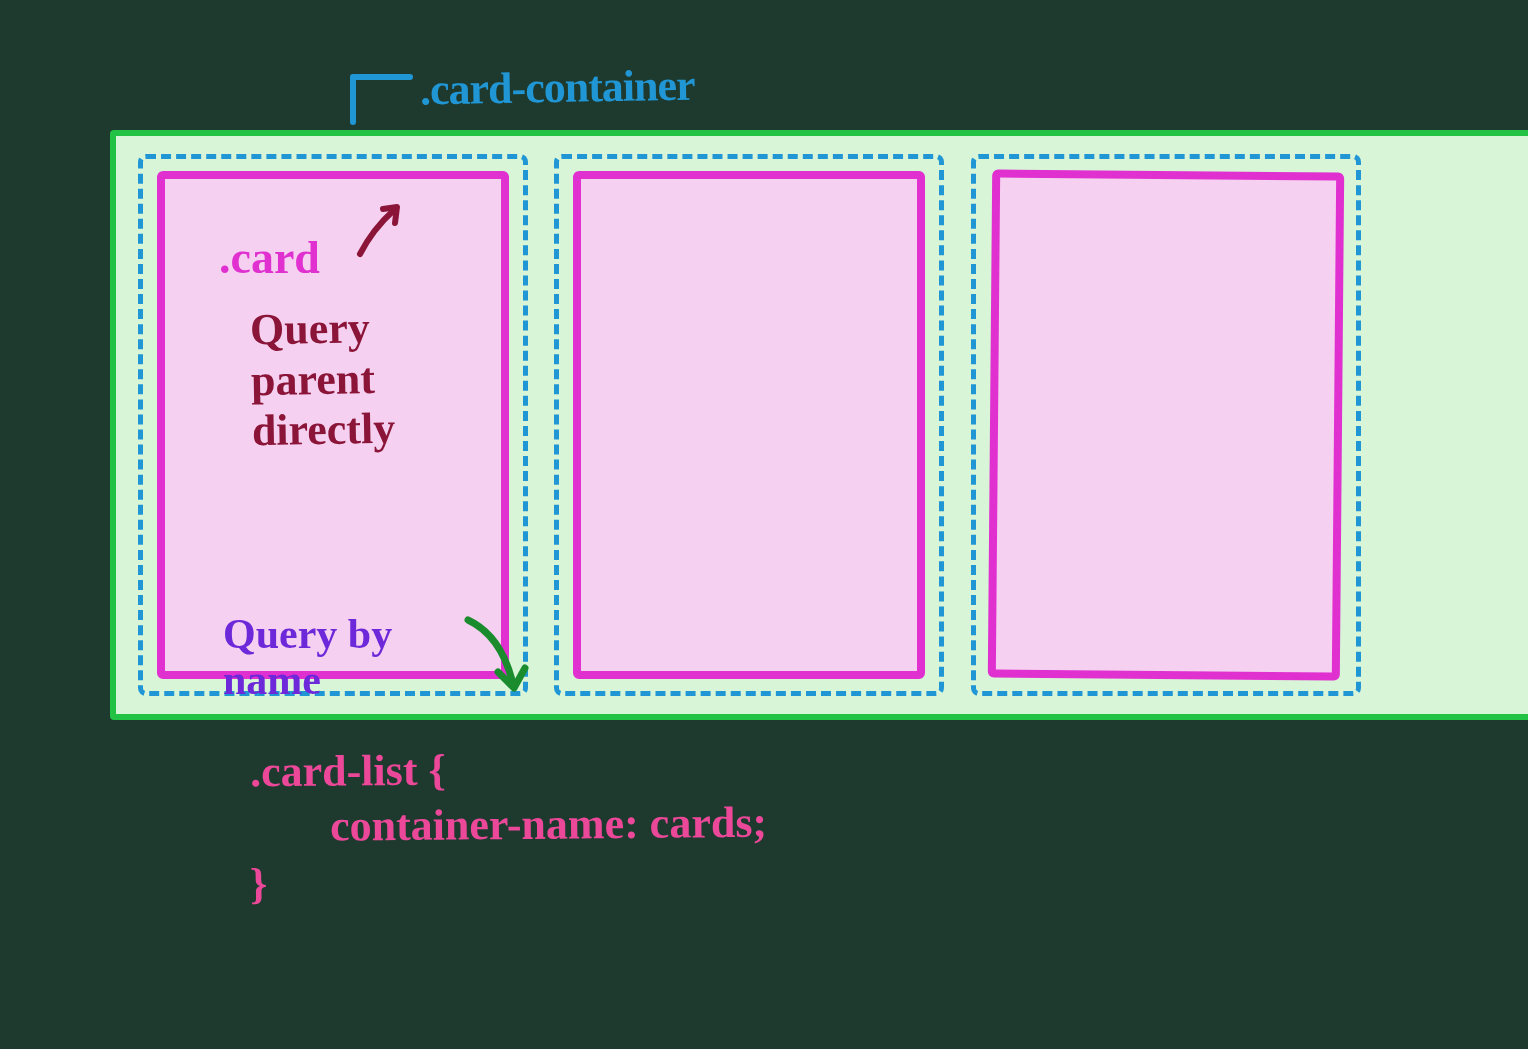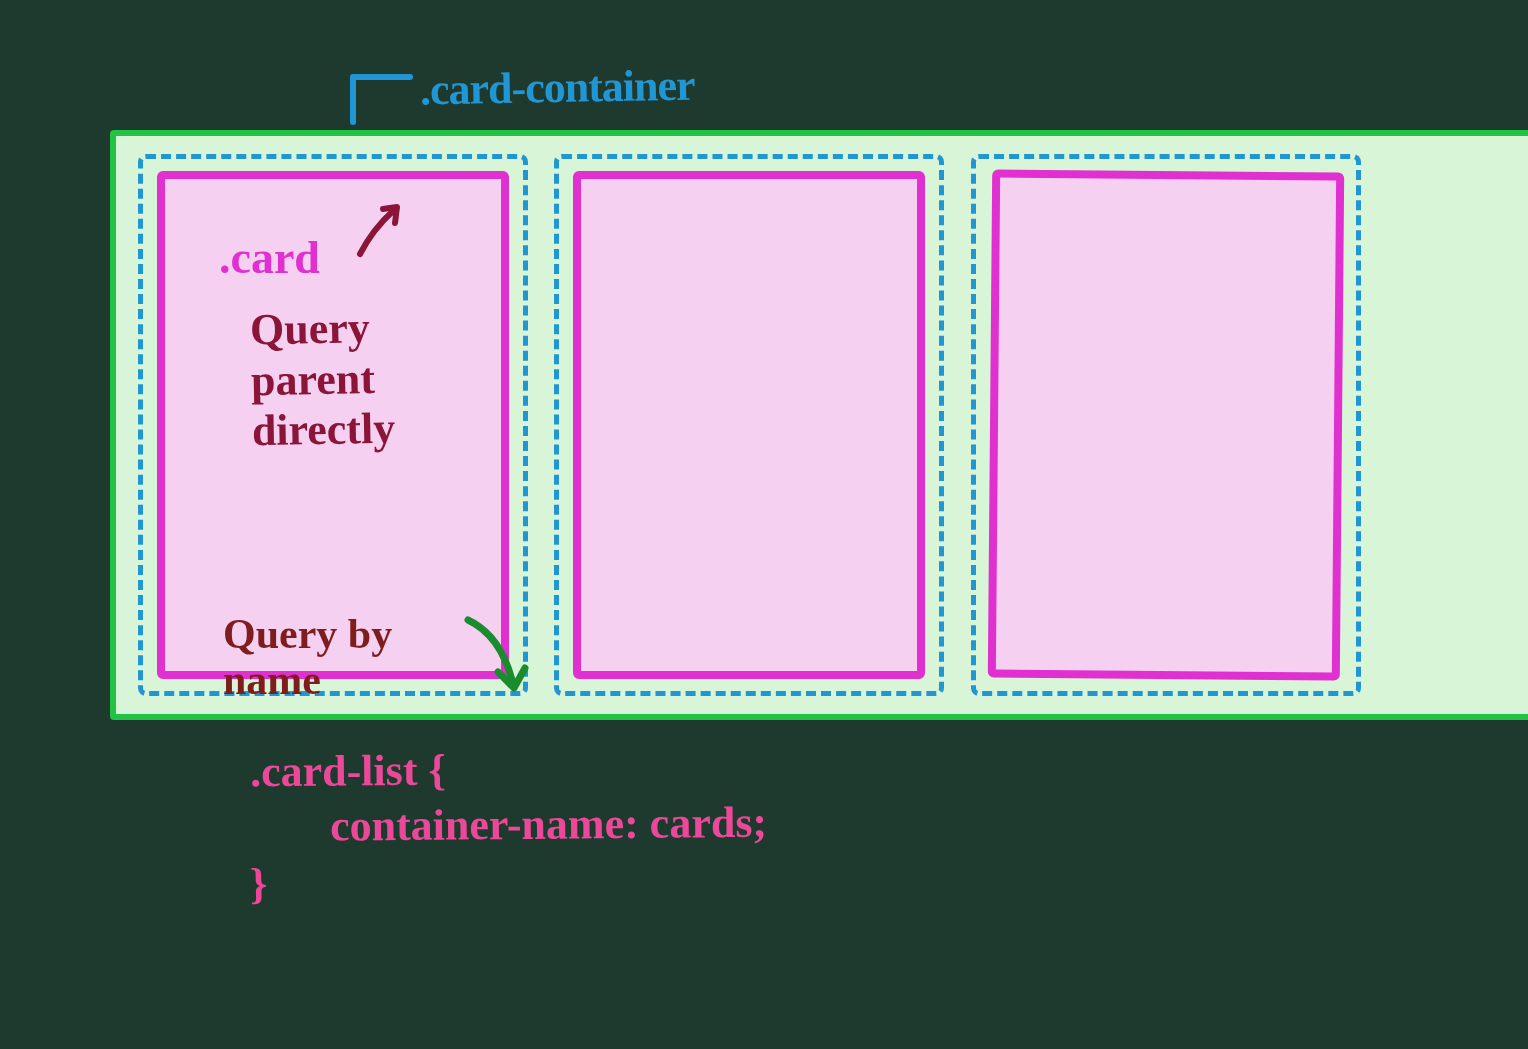--- a/index.html
+++ b/index.html
@@ -128,21 +128,21 @@
       line-height: 1.15;
       transform: rotate(-1deg);
     }
     
     .text-query-name {
       position: absolute;
       top: 432px;
       left: 58px;
       font-size: 42px;
       font-weight: bold;
-      color: #7f1d1d;
+      color: #6d28d9;
       font-family: 'Comic Sans MS', cursive;
       line-height: 1.1;
     }
     
     .arrow-query-name {
       position: absolute;
       top: 480px;
       left: 350px;
       width: 75px;
       height: 100px;

